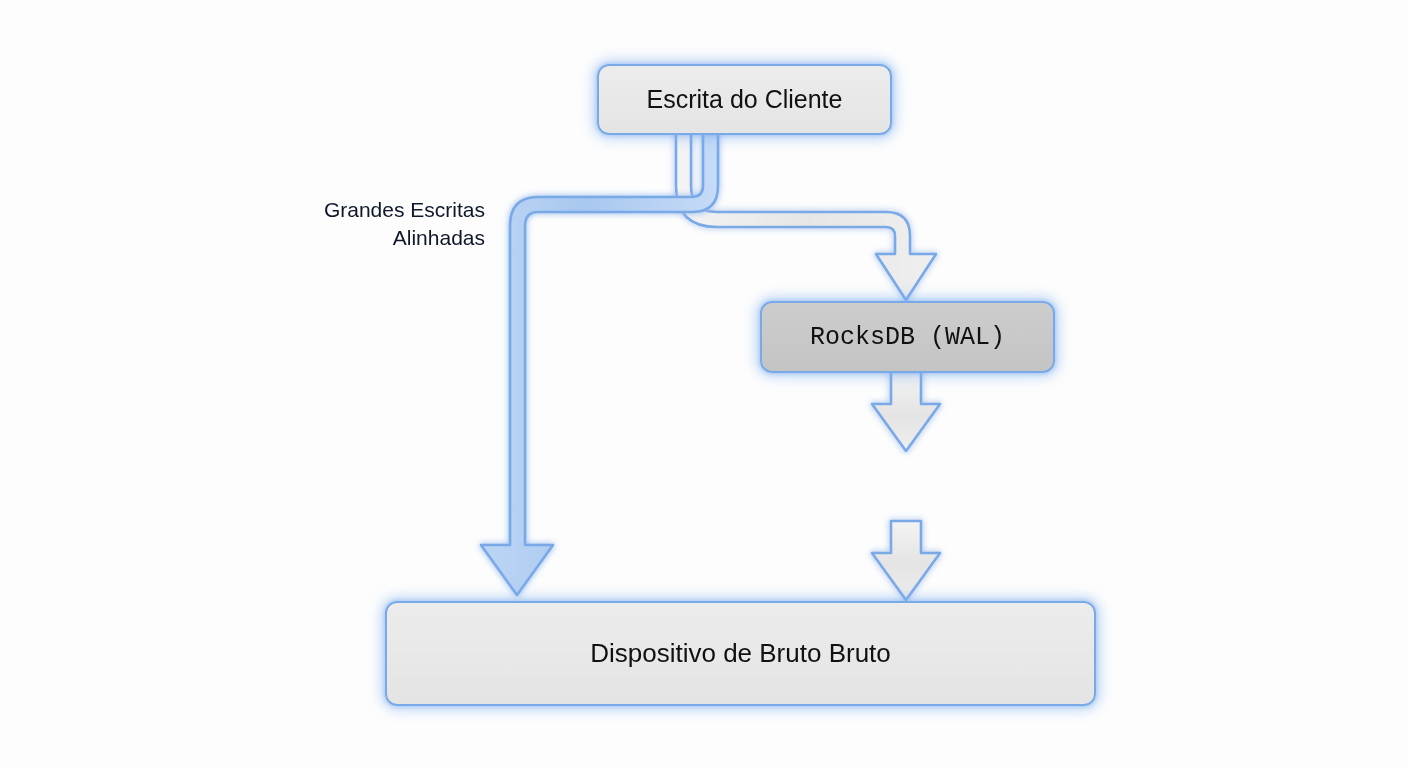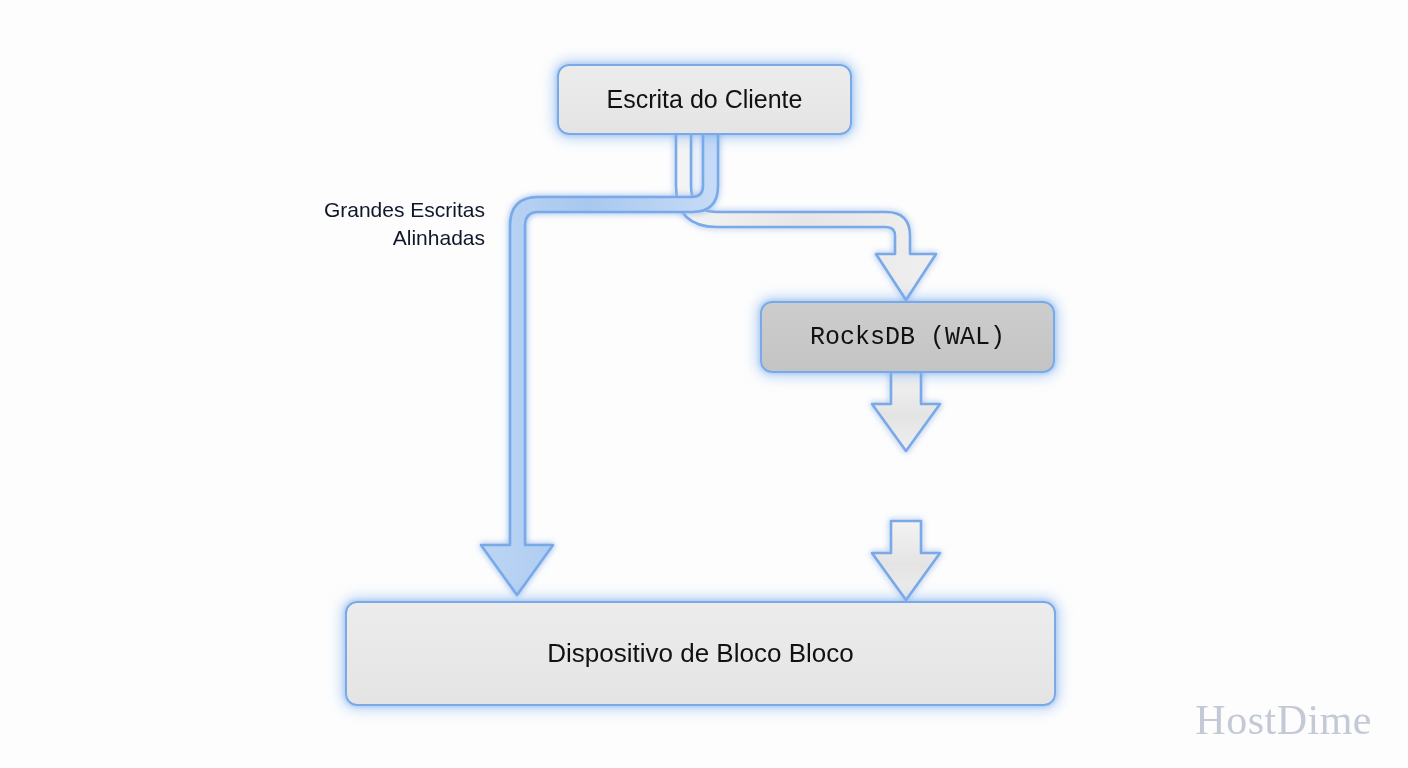--- a/index.html
+++ b/index.html
@@ -37,20 +37,21 @@
     align-items: center;
     justify-content: center;
     color: #111111;
     text-align: center;
     z-index: 5;
     box-shadow: 0 0 14px 3px rgba(125,175,240,0.55),
                 0 0 4px 1px rgba(125,175,240,0.45);
   }
   .node-light {
     background: linear-gradient(180deg, #ececec 0%, #e8e8e8 55%, #e4e4e4 100%);
+    margin-left: 40px;
   }
   .node-dark {
     background: linear-gradient(180deg, #cdcdcd 0%, #c8c8c8 55%, #c4c4c4 100%);
   }
 
   #node-client {
     left: 557px;  top: 64px;  width: 295px;  height: 71px;
     font-size: 25px;
   }
   #node-rocksdb {
@@ -201,22 +202,21 @@
   <div class="node node-light" id="node-client">
     <span>Escrita do Cliente</span>
   </div>
 
   <div class="node node-dark" id="node-rocksdb">
     <span>RocksDB (WAL)</span>
   </div>
 
 
   <div class="node node-light" id="node-rawdevice">
-    <span>Dispositivo de Bloco Bloco</span>
+    <span>Dispositivo de Bruto Bruto</span>
   </div>
 
   <div class="edge-label" id="label-large-aligned">Grandes Escritas
 Alinhadas</div>
 
 
-  <div id="watermark">HostDime</div>
 
 </div>
 
 </body></html>

